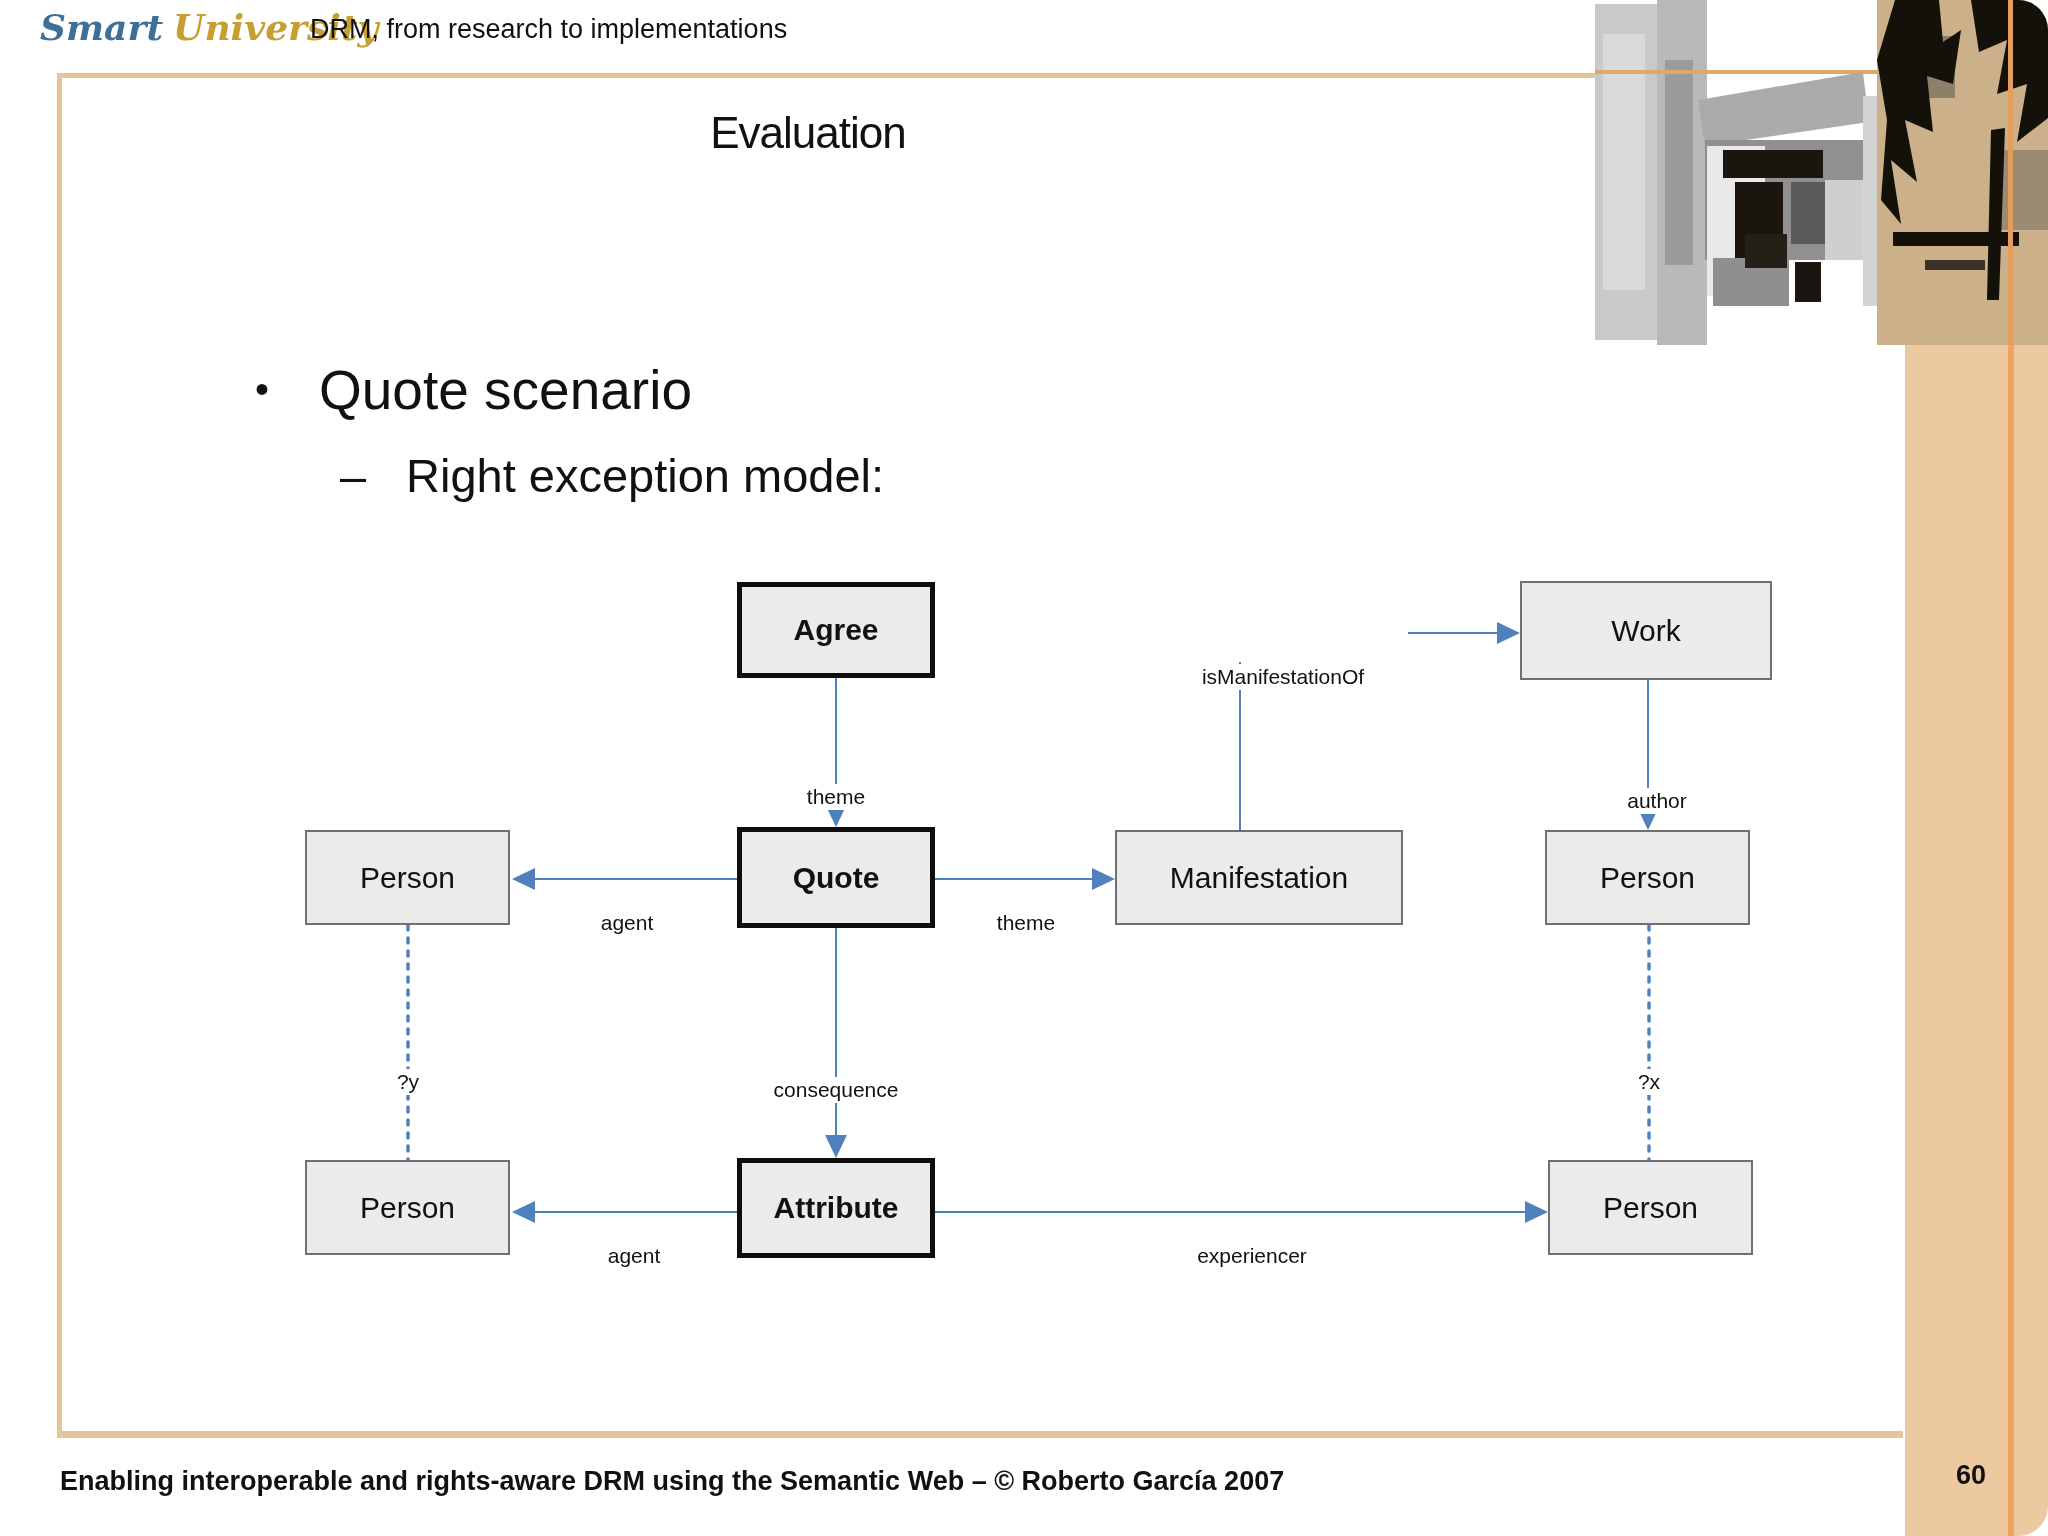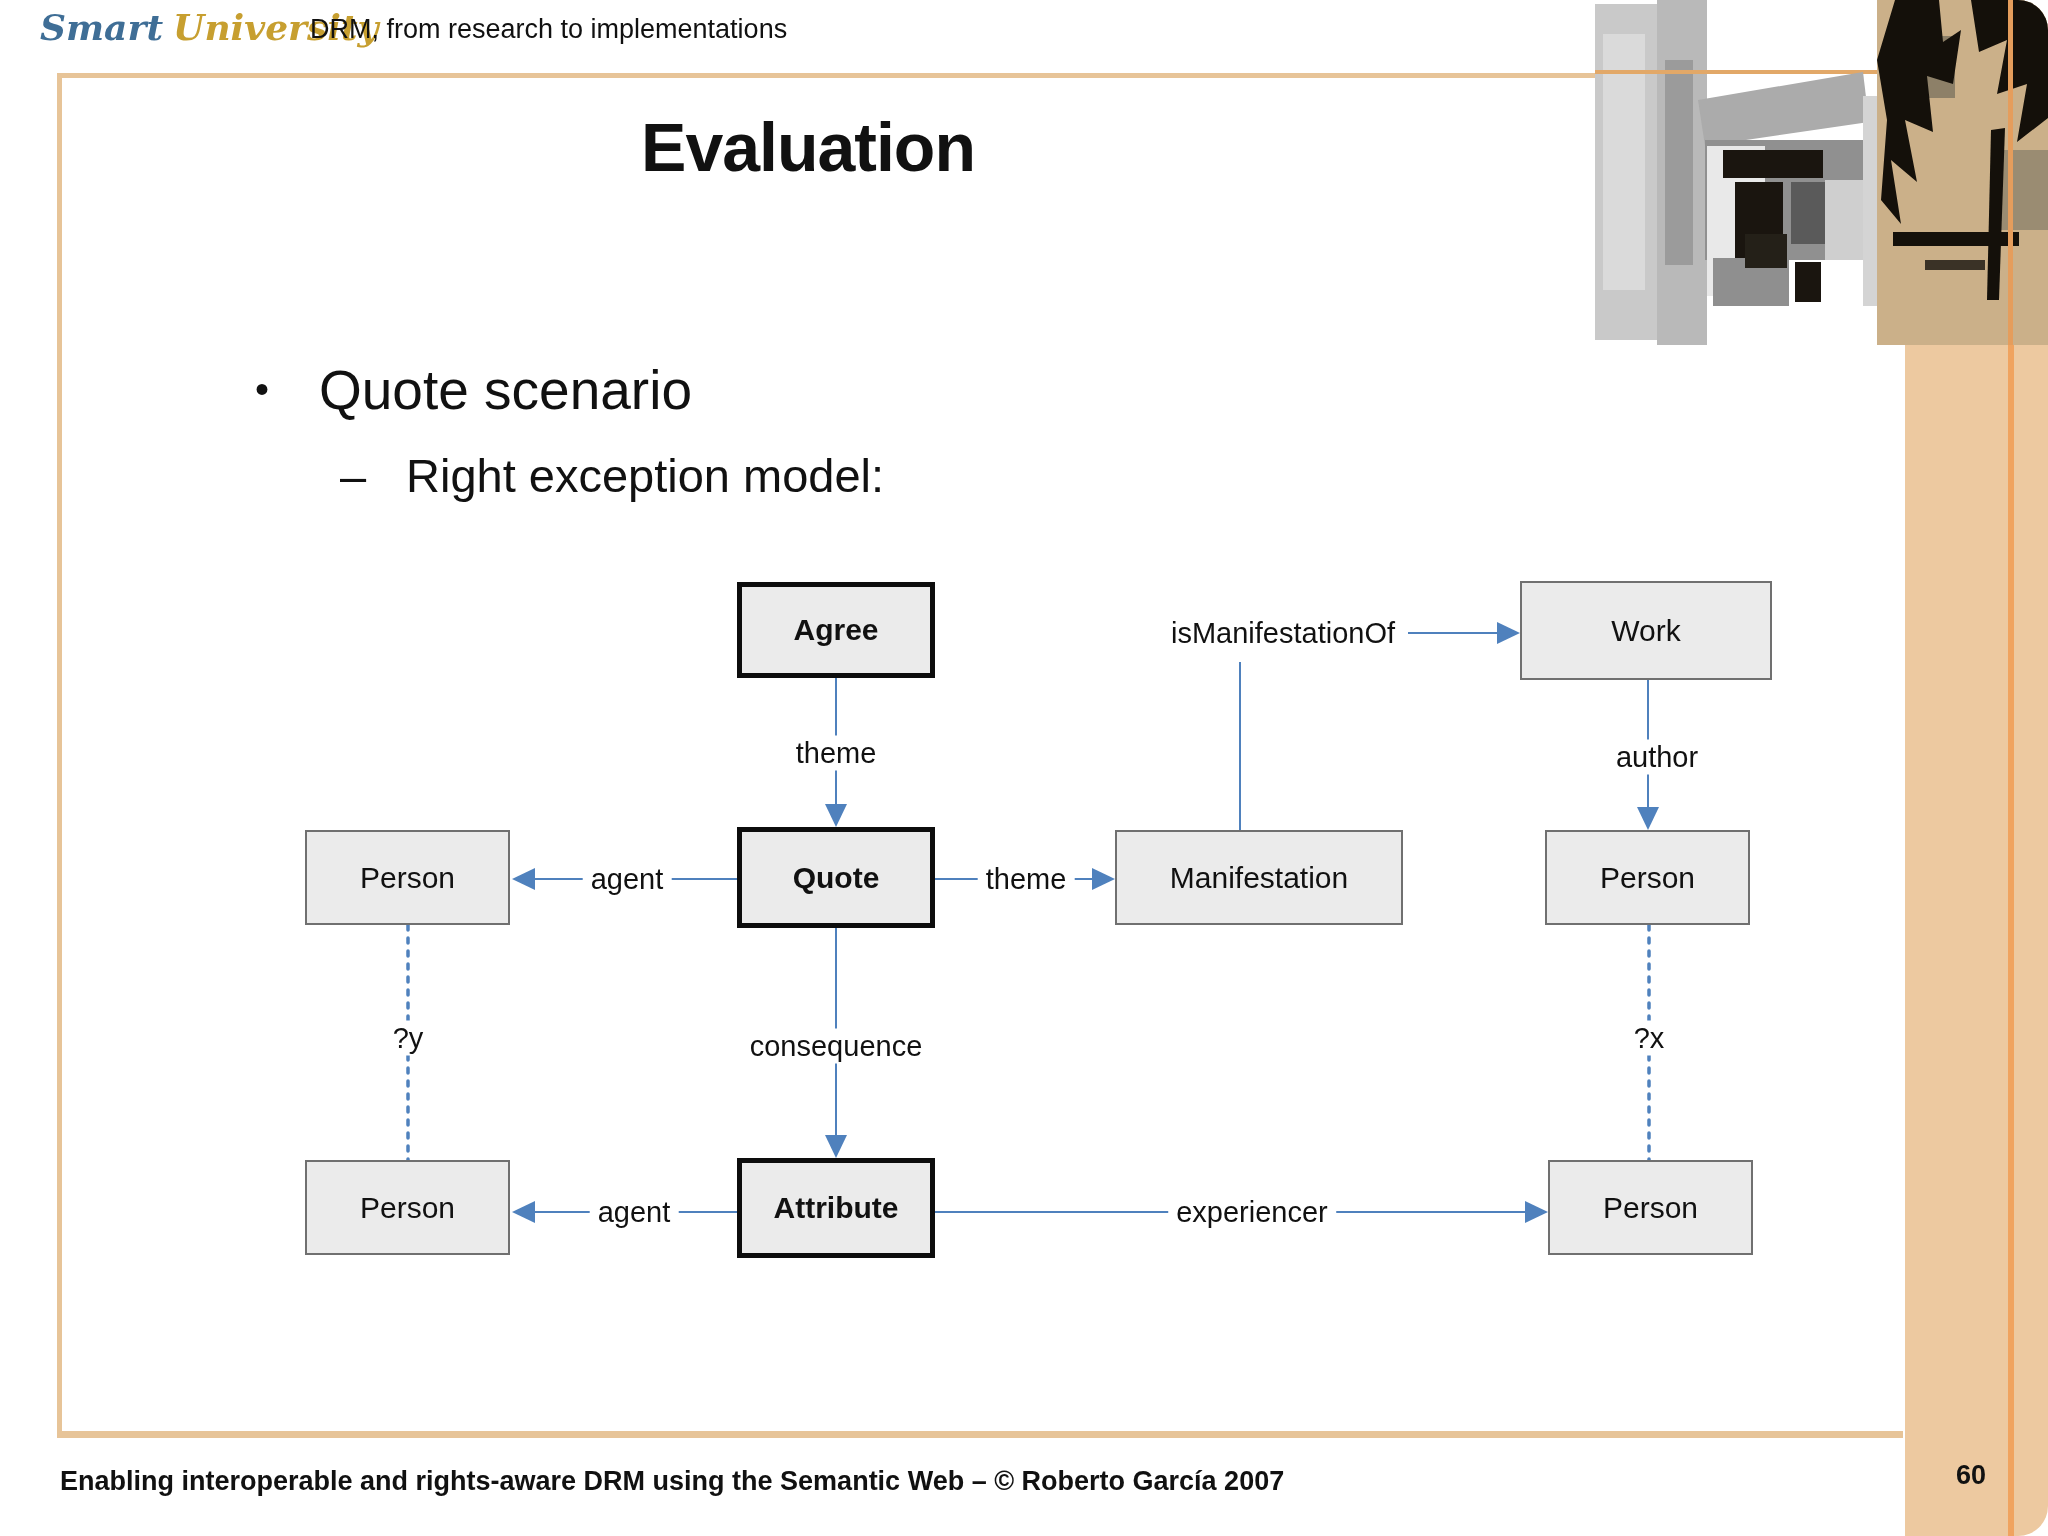--- a/index.html
+++ b/index.html
@@ -19,34 +19,34 @@
          border:5px solid var(--frame);border-bottom-width:7px;border-right:none;
          z-index:1;box-sizing:border-box;}
   .band{position:absolute;left:1905px;top:0;width:143px;height:1536px;
         background:var(--band);z-index:0;}
   .band-stripe{position:absolute;left:2008px;top:0;width:6px;height:1536px;
         background:var(--stripe);z-index:0;}
   .collage{position:absolute;left:1595px;top:0;width:453px;height:345px;z-index:2;}
 
   
   .title{position:absolute;left:408px;top:108px;width:800px;text-align:center;
-         font-size:68px;font-weight:bold;letter-spacing:-1px;z-index:4;}
+         font-size:44px;font-weight:normal;letter-spacing:-1px;z-index:4;}
   .b1{position:absolute;left:255px;top:358px;font-size:55px;z-index:4;white-space:nowrap;}
   .b1 .mark{display:inline-block;width:64px;font-size:40px;vertical-align:6px;}
   .b2{position:absolute;left:340px;top:448px;font-size:47px;z-index:4;white-space:nowrap;}
   .b2 .mark{display:inline-block;width:66px;}
 
   
   #edge-svg{position:absolute;left:0;top:0;width:2048px;height:1536px;z-index:3;pointer-events:none;}
   .node{position:absolute;box-sizing:border-box;background:var(--node-fill);
         border:2px solid var(--node-border);display:flex;align-items:center;justify-content:center;
         font-size:30px;z-index:3;}
   .node.emph{border:5px solid var(--node-emph);font-weight:bold;}
   .edge-label{position:absolute;transform:translate(-50%,-50%);background:#ffffff;
-        padding:1px 8px;font-size:29px;white-space:nowrap;z-index:4;}
+        padding:1px 8px;font-size:21px;white-space:nowrap;z-index:4;margin-top:44px;}
 
   
   .footer-text{position:absolute;left:60px;top:1466px;font-size:27px;font-weight:bold;
         white-space:nowrap;z-index:4;}
   .page-number{position:absolute;left:1956px;top:1460px;font-size:27px;font-weight:bold;z-index:4;}
 </style>
 </head>
 <body>
 
 <div id="stage" style="--frame: #e7c498; --band: #edc9a0; --stripe: #f0a35f; --node-fill: #ebebeb; --node-border: #707070; --node-emph: #0d0d0d; --logo-smart: #3f6e96; --logo-univ: #c79f30;">

